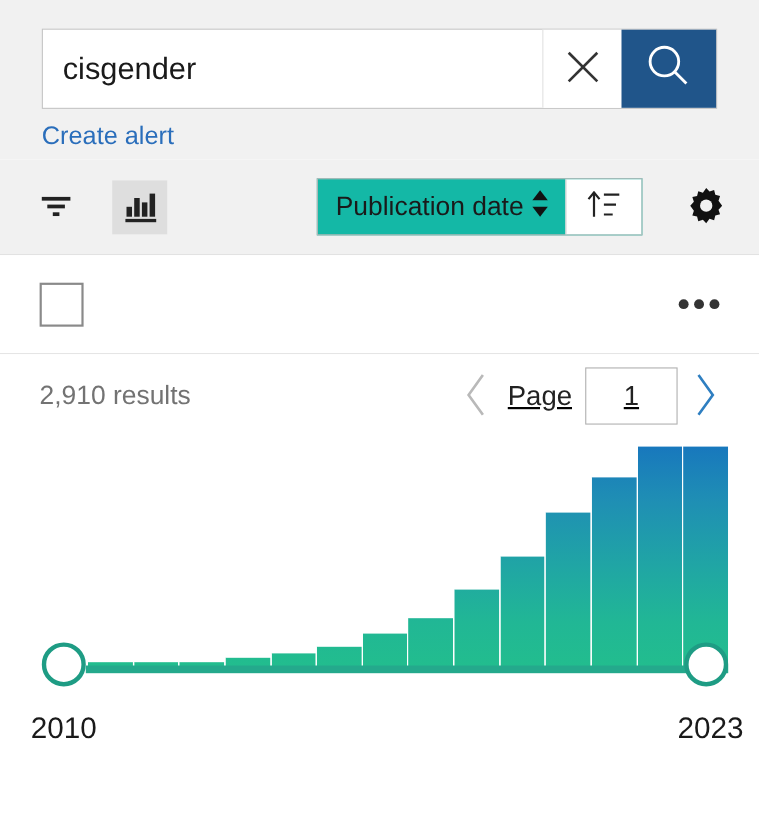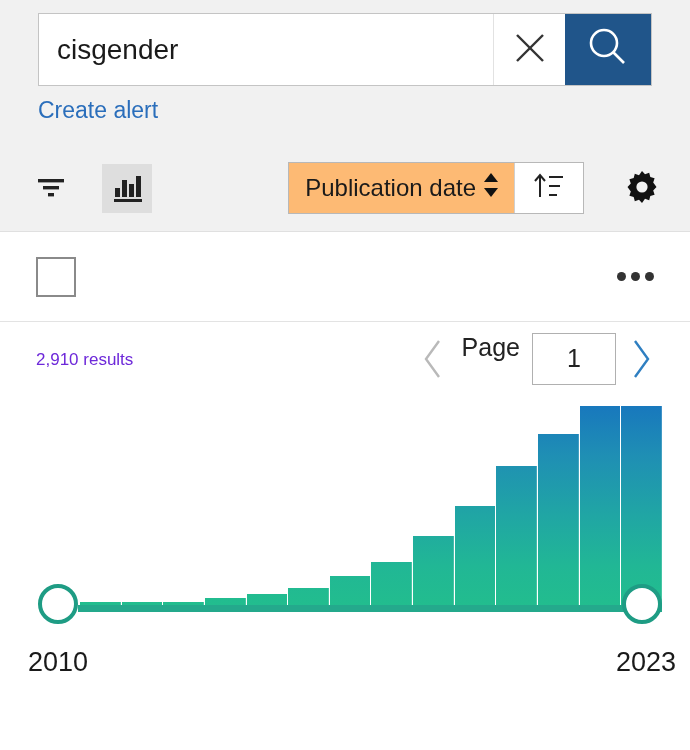--- a/index.html
+++ b/index.html
@@ -11,21 +11,21 @@
     height: 750px;
     background: #fff;
     font-family: "Liberation Sans", sans-serif;
     overflow: hidden;
     -webkit-font-smoothing: antialiased;
   }
 
   
   .search-header {
     background: #f1f1f1;
-    padding: 13px 38px 0 38px;
+    padding: 26px 38px 0 38px;
     box-sizing: border-box;
     height: 145px;
     position: relative;
   }
   .search-row {
     display: flex;
     height: 73px;
     background: #fff;
     border: 1px solid #c4c4c4;
     box-sizing: border-box;
@@ -100,21 +100,21 @@
   }
   .tb-icon-btn.active {
     background: #dedede;
   }
   .tb-gap { width: 26px; }
   .tb-flex { flex: 1; }
   .sort-group {
     display: flex;
     align-items: stretch;
     border: 1px solid #b8b8b8;
-    background: #fdba74;
+    background: #14b8a6;
     height: 50px;
   }
   .sort-select {
     display: flex;
     align-items: center;
     gap: 4px;
     padding: 0 12px 0 16px;
     cursor: pointer;
     font-size: 24px;
     color: #1a1a1a;
@@ -175,27 +175,28 @@
   
   .results-row {
     height: 76px;
     display: flex;
     align-items: center;
     padding: 0 24px 0 36px;
     box-sizing: border-box;
     background: #fff;
   }
   .results-count {
-    font-size: 17px;
-    color: #6d28d9;
+    font-size: 24px;
+    color: #737373;
   }
   .res-spacer { flex: 1; }
   .pager {
     display: flex;
-    align-items: flex-start;
+    align-items: center;
+    text-decoration: underline;
   }
   .chev-btn {
     background: transparent;
     border: none;
     cursor: pointer;
     padding: 4px 12px;
     display: flex;
     align-items: center;
   }
   .page-label {

